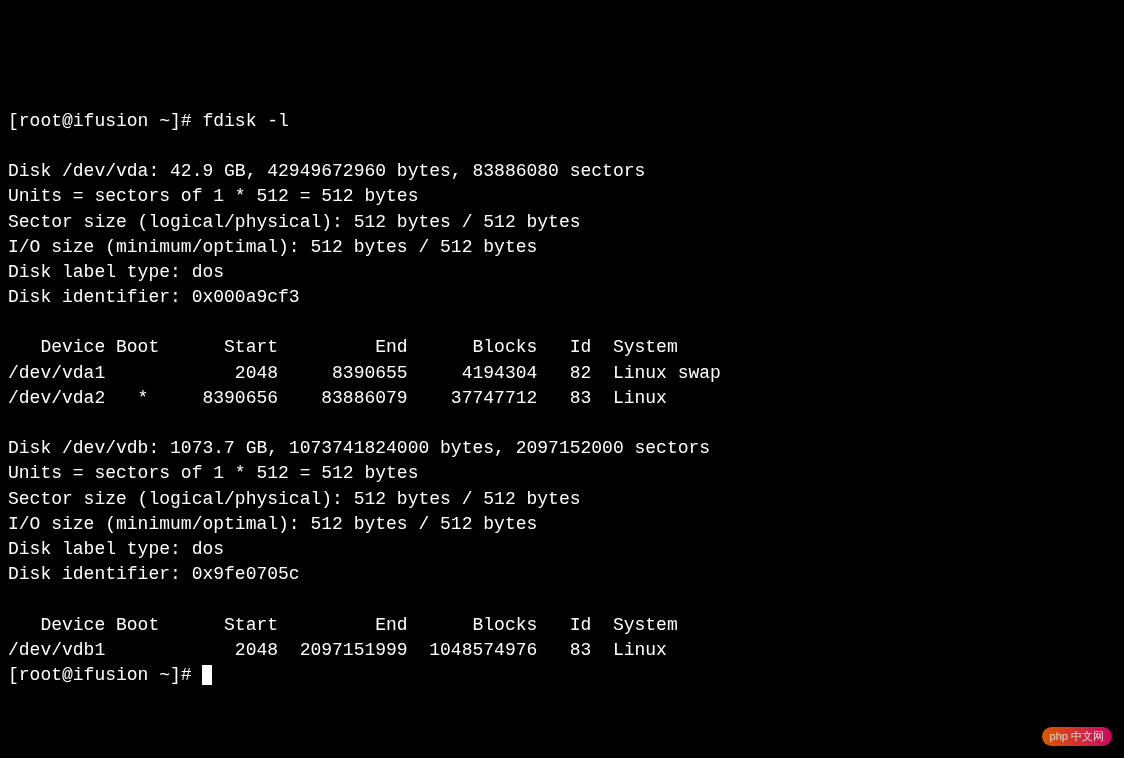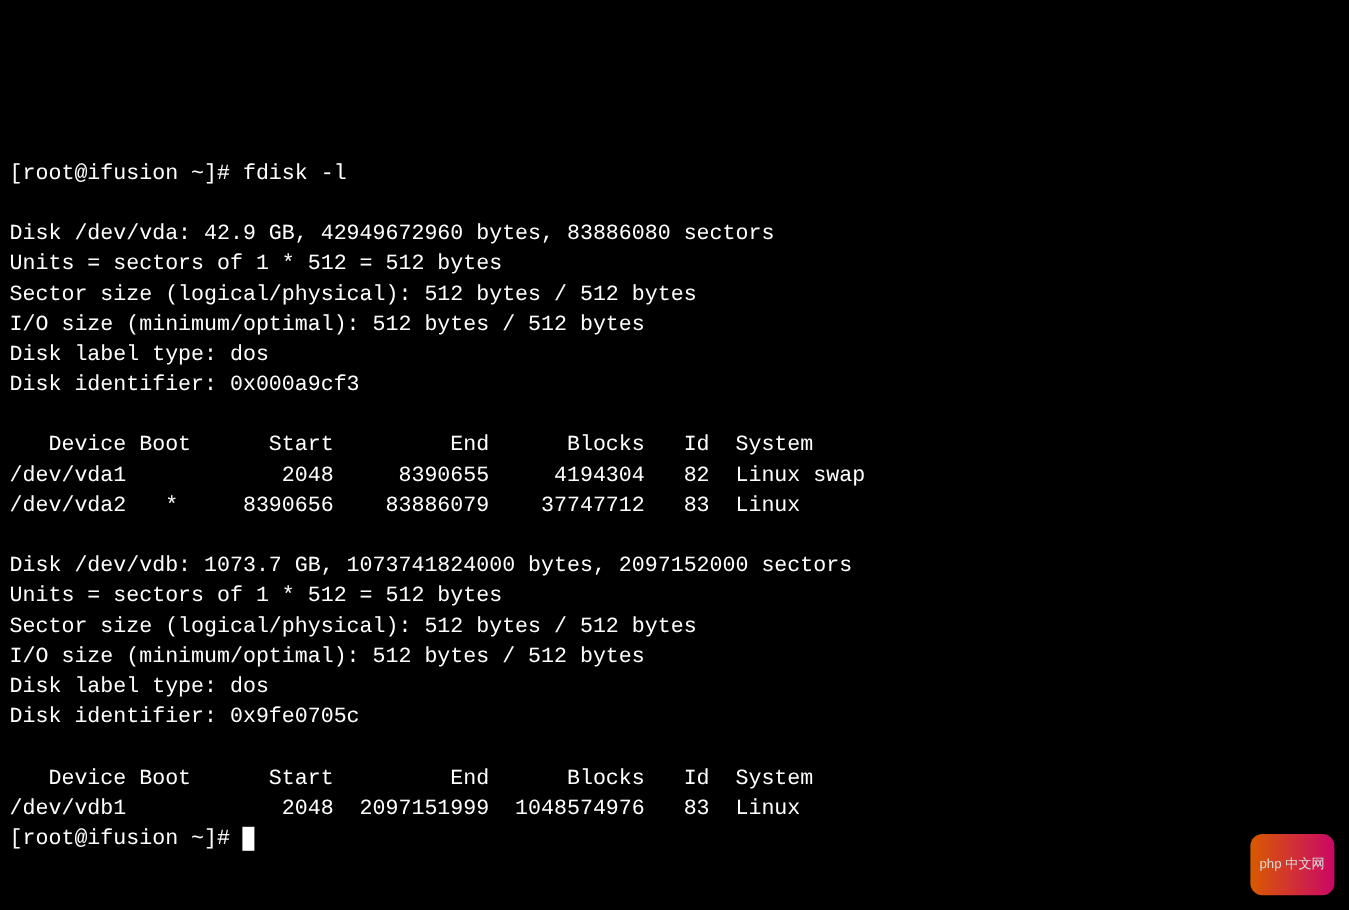--- a/index.html
+++ b/index.html
@@ -11,38 +11,37 @@
       font-size: 18px;
       line-height: 1.4;
       white-space: pre;
       width: 1124px;
       height: 758px;
       box-sizing: border-box;
       overflow: hidden;
     }
     .terminal {
       white-space: pre;
-      margin-top: 24px;
     }
     .cursor {
       display: inline-block;
       width: 10px;
       height: 20px;
       background-color: #ffffff;
       vertical-align: text-bottom;
     }
     .watermark {
       position: absolute;
       bottom: 12px;
       right: 12px;
       background: linear-gradient(to right, #ff6a00, #ee0979);
       color: #fff;
       font-family: sans-serif;
       font-size: 11px;
-      padding: 18px 8px;
+      padding: 2px 8px;
       border-radius: 10px;
       opacity: 0.85;
     }
   </style>
 </head>
 <body>
 
 
 
 <div class="terminal"><span>[root@ifusion ~]# </span><span>fdisk -l</span>

